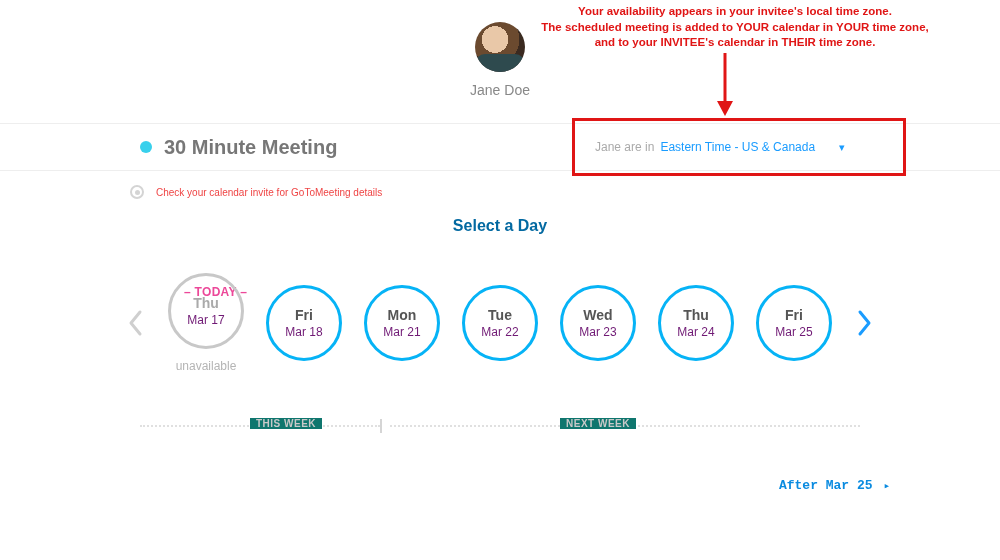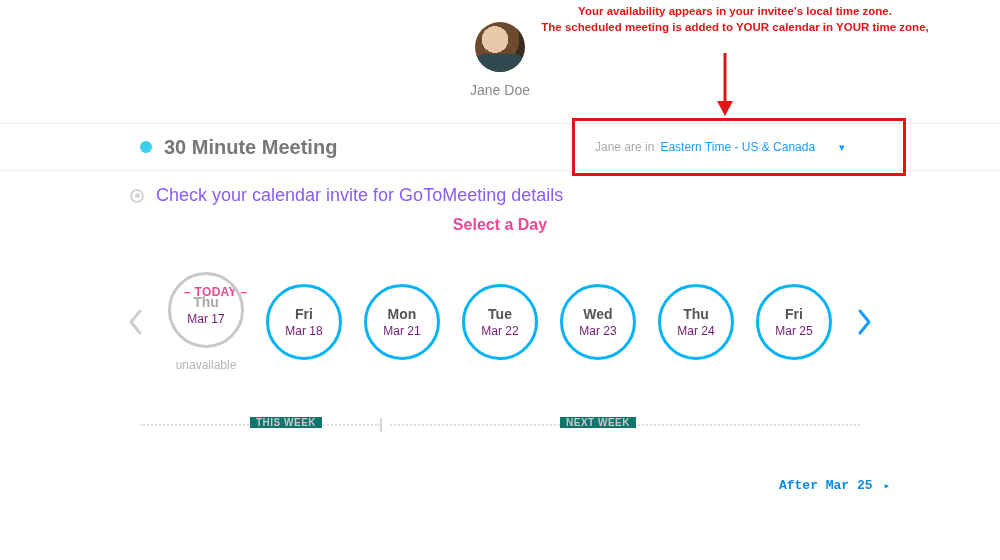--- a/index.html
+++ b/index.html
@@ -83,36 +83,36 @@
   .tz-label { color:#aaa; font-size:12px; margin-right:6px; }
   .tz-value { color:#1a9cff; font-size:12px; font-weight:500; }
   .tz-caret {
     margin-left: 24px;
     color:#1a9cff;
     font-size:11px;
   }
   .subnote {
     display:flex; align-items:center;
     padding: 14px 0 0 130px;
-    color:#8b5cf6; font-size:18px;text-align:right;
+    color:#ef4444; font-size:10px;text-align:right;
   }
   .radio-icon {
     width:14px; height:14px; border:2px solid #d4d4d4; border-radius:50%;
     display:inline-flex; align-items:center; justify-content:center;
     margin-right: 12px;
   }
   .radio-icon::after{
     content:""; width:5px; height:5px; border-radius:50%; background:#d4d4d4;
   }
   .select-day-title {
     text-align:center;
-    color:#ec4899;
+    color:#0369a1;
     font-weight:700;
     font-size:16px;
-    margin-top: 10px;
+    margin-top: 18px;
   }
   .today-label {
     color:#ec4899; font-weight:700; font-size:12px;
     letter-spacing:0.3px;
     position:absolute;
     left: 184px;
     top: 285px;
   }
   .carousel {
     display:flex;
@@ -181,20 +181,21 @@
     font-family:Liberation Mono, monospace;
   }
   .after-link .caret { font-size:11px; margin-left:3px; }
 </style>
 </head>
 <body>
 
 <div class="annotation">
   <div>Your availability appears in your invitee's local time zone.</div>
   <div>The scheduled meeting is added to YOUR calendar in YOUR time zone,</div>
+  <div>and to your INVITEE's calendar in THEIR time zone.</div>
 </div>
 <svg class="arrow-svg" width="24" height="65">
   <line x1="12" y1="0" x2="12" y2="50" stroke="#e01515" stroke-width="3"></line>
   <polygon points="4,48 20,48 12,63" fill="#e01515"></polygon>
 </svg>
 
 <div class="profile">
   <span class="avatar"></span>
   <div class="profile-name">Jane Doe</div>
 </div>

